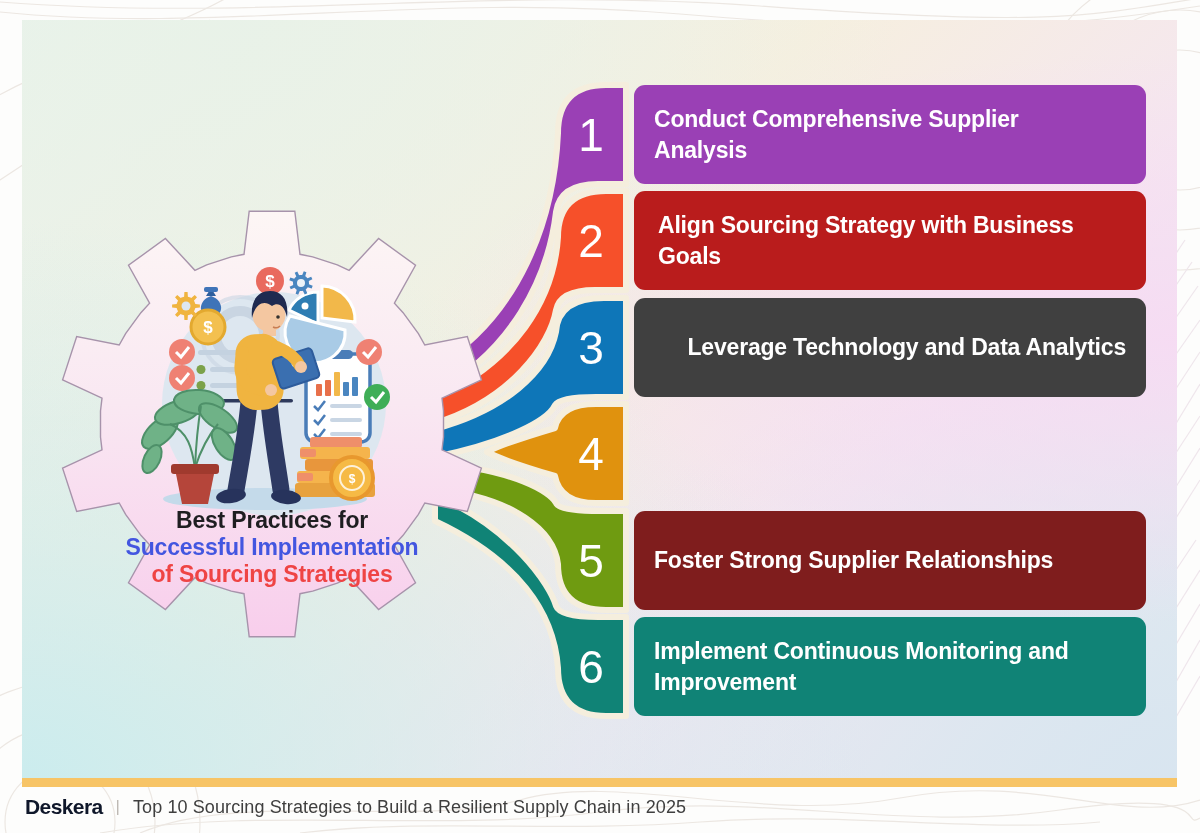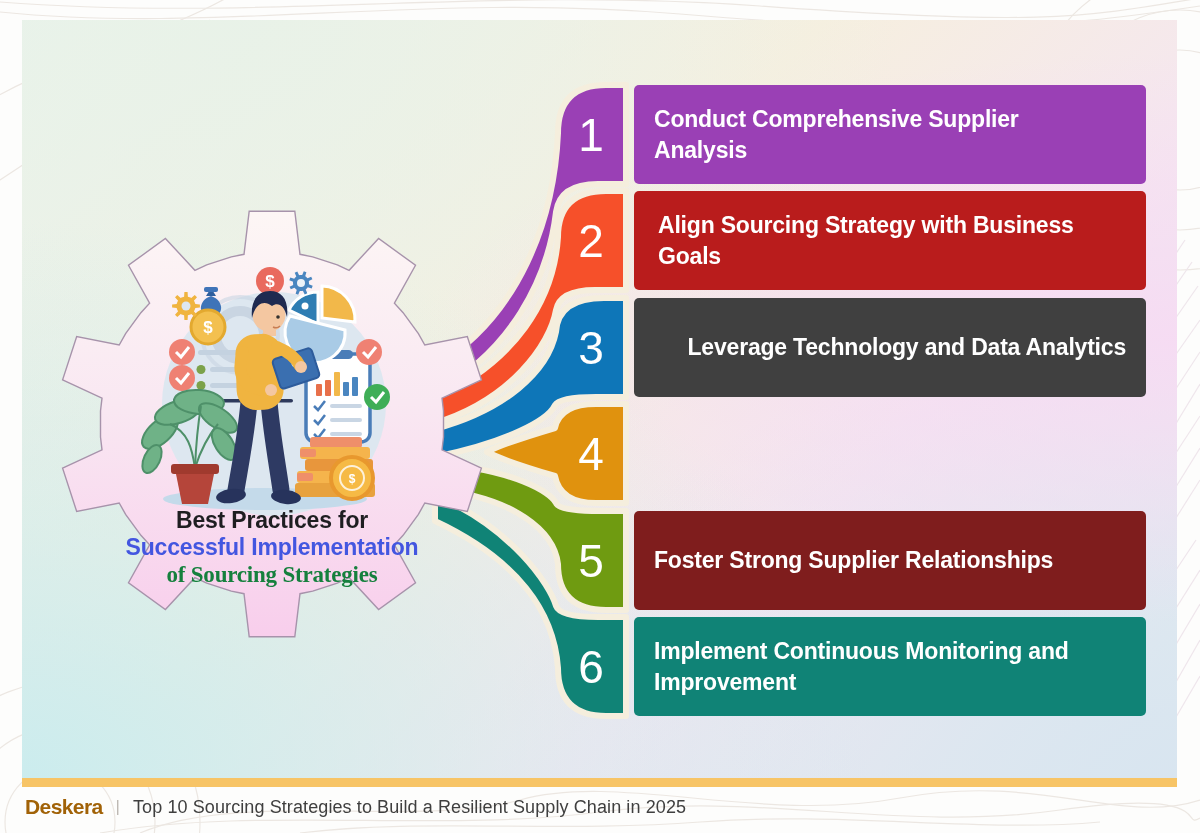--- a/index.html
+++ b/index.html
@@ -12,27 +12,27 @@
       radial-gradient(ellipse at 100% 42%, rgba(246,219,243,.95) 0%, rgba(246,219,243,0) 46%),
       radial-gradient(ellipse at 100% 100%, rgba(216,228,240,.9) 0%, rgba(216,228,240,0) 42%),
       radial-gradient(ellipse at 18% 0%, rgba(232,242,232,.9) 0%, rgba(232,242,232,0) 50%),
       linear-gradient(135deg,#eaf3ec 0%,#f6efdf 42%,#f5e6f0 68%,#ddeef0 100%);
   }
   .accent-bar{position:absolute;left:22px;top:778px;width:1155px;height:9px;}
   #art{position:absolute;left:0;top:0;width:1200px;height:833px;}
   .step-number{position:absolute;left:556px;width:70px;height:99px;display:flex;align-items:center;justify-content:center;
     color:#ffffff;font-size:46px;font-weight:300;letter-spacing:0;}
   .step-bar{position:absolute;left:634px;width:512px;height:99px;display:flex;align-items:center;
-    padding:0 20px;border-radius:5px;}
+    padding:0 20px;border-radius:11px;}
   .step-label{color:#ffffff;font-weight:bold;font-size:23px;line-height:31px;letter-spacing:-0.2px;max-width:455px;}
   .gear-title{position:absolute;left:92px;top:507px;width:360px;text-align:center;font-weight:bold;
     font-size:23px;line-height:27px;letter-spacing:-0.2px;}
   .gear-title .t1{color:#1e1e21;}
   .footer{position:absolute;left:25px;top:792px;height:30px;display:flex;align-items:center;gap:13px;}
-  .brand{font-size:21px;font-weight:800;color:#a16207;letter-spacing:-0.6px;}
+  .brand{font-size:21px;font-weight:800;color:#0f172a;letter-spacing:-0.6px;}
   .footer-divider{color:#bdb8b3;font-size:17px;font-weight:300;}
   .caption{font-size:18px;color:#3f3f3f;letter-spacing:0.1px;}
 </style>
 </head>
 <body>
 
 <div class="canvas">
 
   <svg id="bg-pattern" viewBox="0 0 1200 833" fill="none">
     <g stroke="#ece7e2" stroke-width="1.2">
@@ -241,21 +241,21 @@
   <div class="step-bar" style="top: 511px; background-color: #7f1d1d;">
     <div class="step-label">Foster Strong Supplier Relationships</div>
   </div>
   <div class="step-bar" style="top: 617px; background-color: rgb(16, 131, 118); align-items: center;">
     <div class="step-label">Implement Continuous Monitoring and Improvement</div>
   </div>
 
   <div class="gear-title">
     <div class="t1">Best Practices for</div>
     <div class="t2" style="color: rgb(67, 86, 224);">Successful Implementation</div>
-    <div class="t3" style="color: #15803d; font-family: Liberation Serif, serif;">of Sourcing Strategies</div>
+    <div class="t3" style="color: #ef4444;">of Sourcing Strategies</div>
   </div>
 
   <div class="accent-bar" style="background-color: rgb(247, 196, 102);"></div>
   <div class="footer">
     <span class="brand">Deskera</span>
     <span class="footer-divider">|</span>
     <span class="caption">Top 10 Sourcing Strategies to Build a Resilient Supply Chain in 2025</span>
   </div>
 
 </div>

